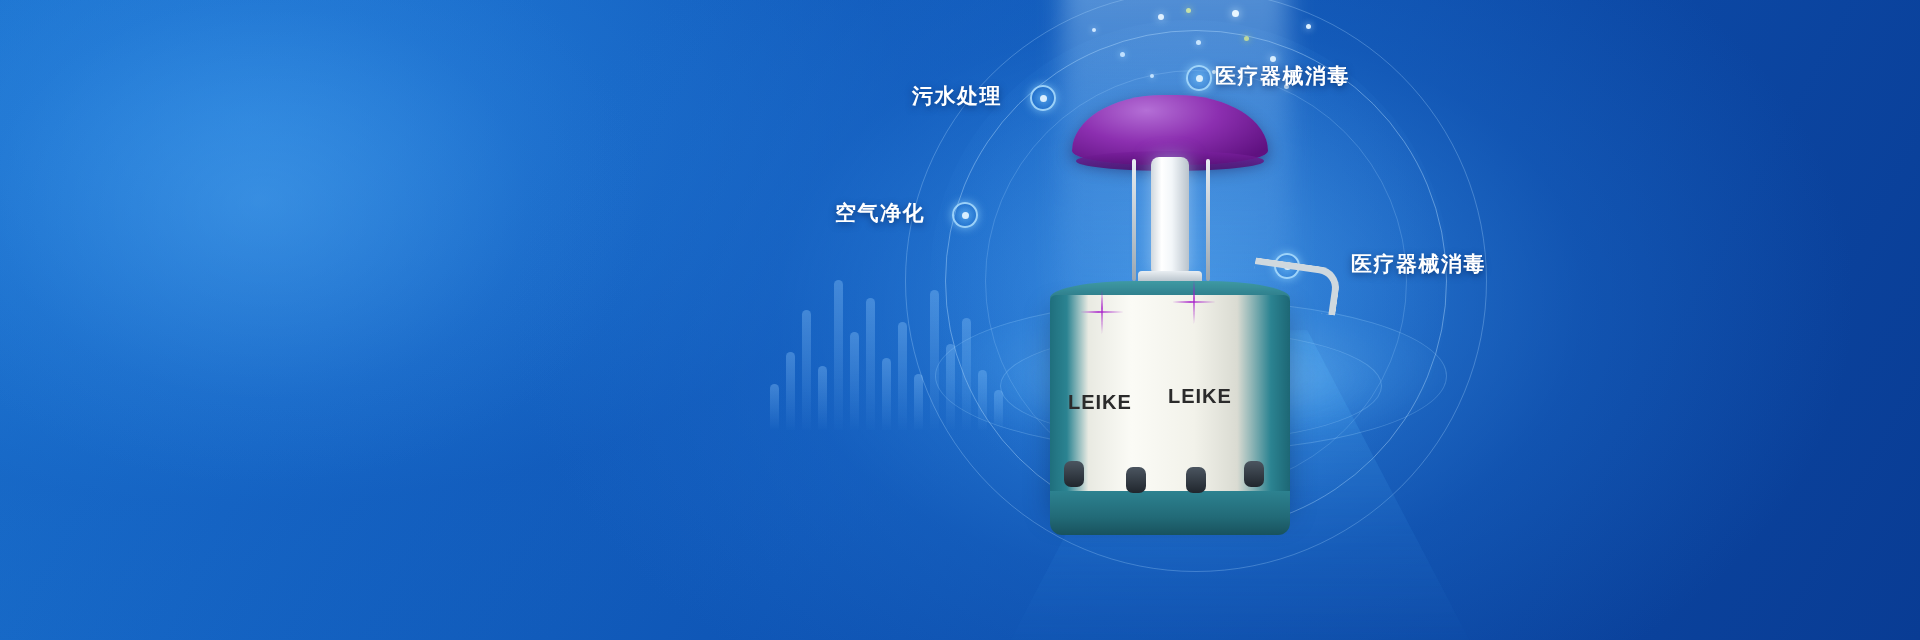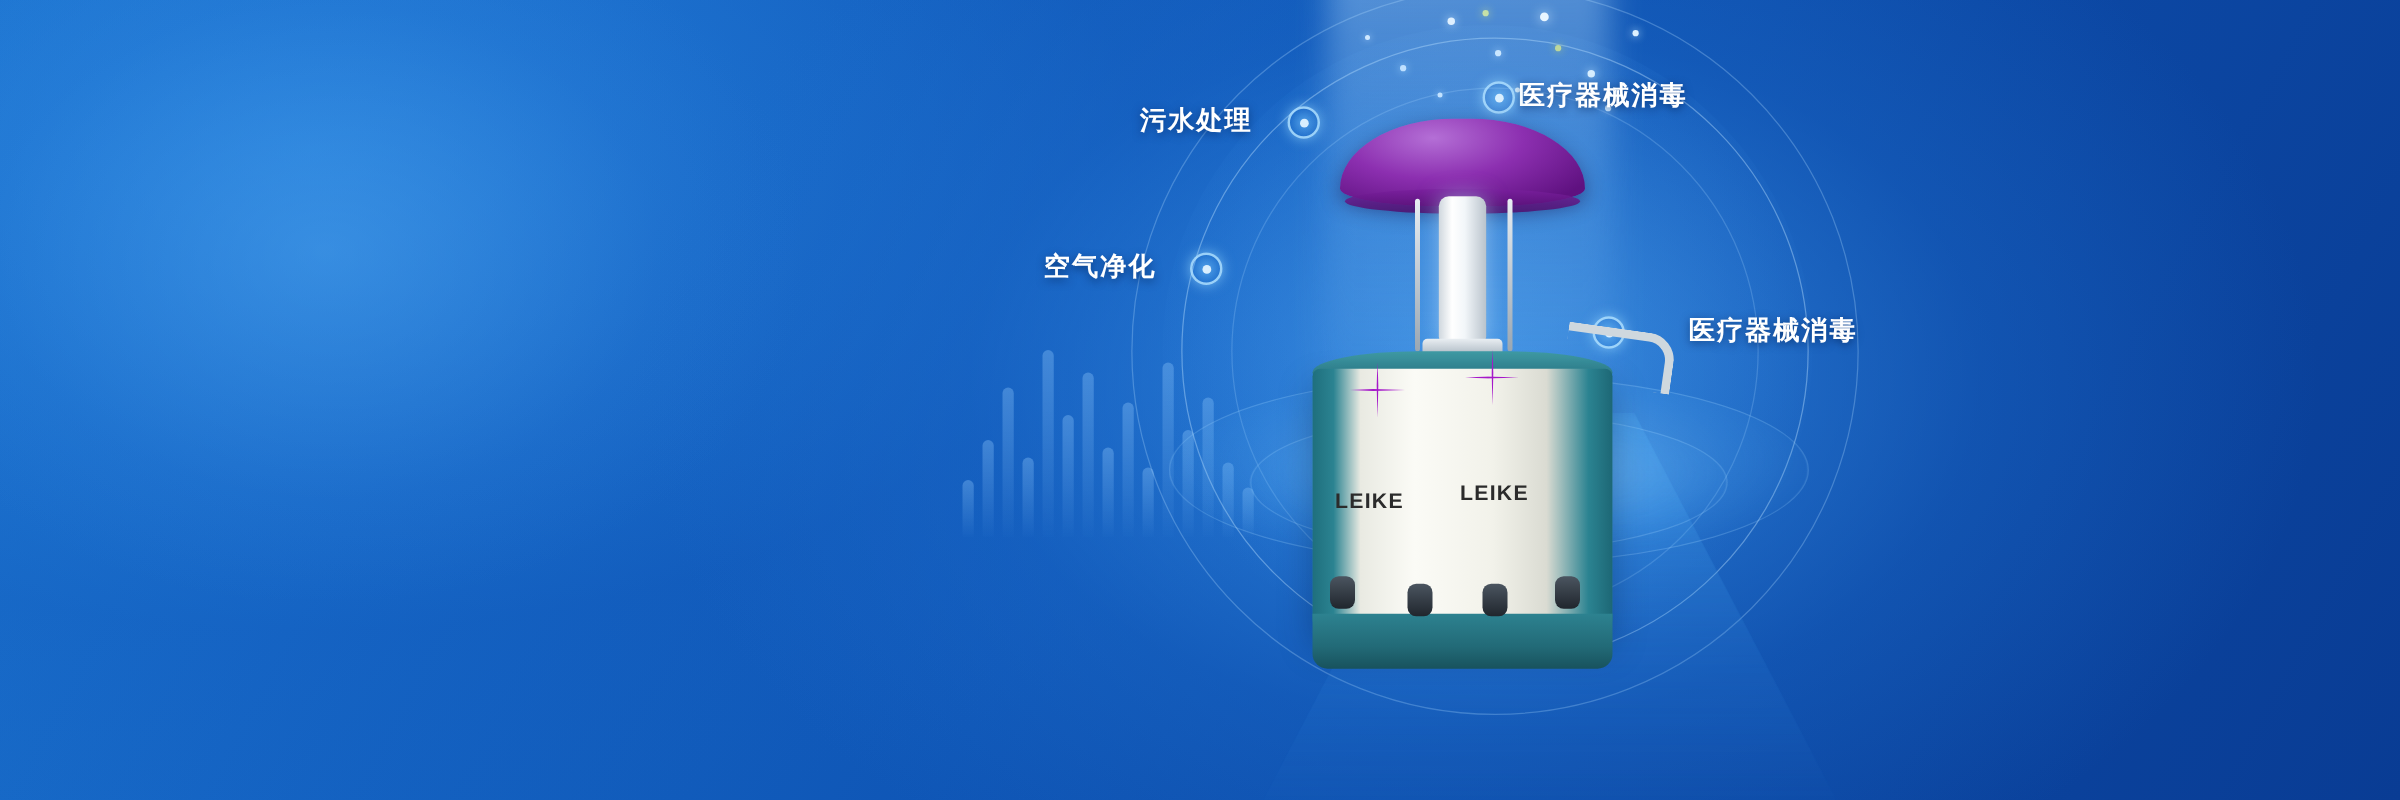--- a/index.html
+++ b/index.html
@@ -110,21 +110,21 @@
   }
   .star{position:absolute;width:44px;height:44px;}
   .star::before,.star::after{
     content:"";position:absolute;left:50%;top:50%;background:#a518c9;
   }
   .star::before{width:6px;height:44px;margin:-22px 0 0 -3px;
     clip-path:polygon(50% 0,62% 42%,50% 100%,38% 42%);}
   .star::after{width:44px;height:6px;margin:-3px 0 0 -22px;
     clip-path:polygon(0 50%,42% 38%,100% 50%,42% 62%);}
   .brand{
-    position:absolute;font-size:17px;font-weight:700;letter-spacing:1px;color:#2b2b2b;
+    position:absolute;font-size:20px;font-weight:700;letter-spacing:1px;color:#2b2b2b;
     font-family:"Liberation Sans",sans-serif;
   }
   .caster{
     position:absolute;width:20px;height:26px;border-radius:7px;
     background:linear-gradient(180deg,#4b5560,#20262d);
   }
   .disc{
     position:absolute;border-radius:50%;pointer-events:none;
     background:radial-gradient(ellipse at 50% 45%, rgba(150,215,255,.38) 0%, rgba(90,175,245,.16) 55%, rgba(60,150,235,0) 78%);
     border:1px solid rgba(165,215,255,.25);

